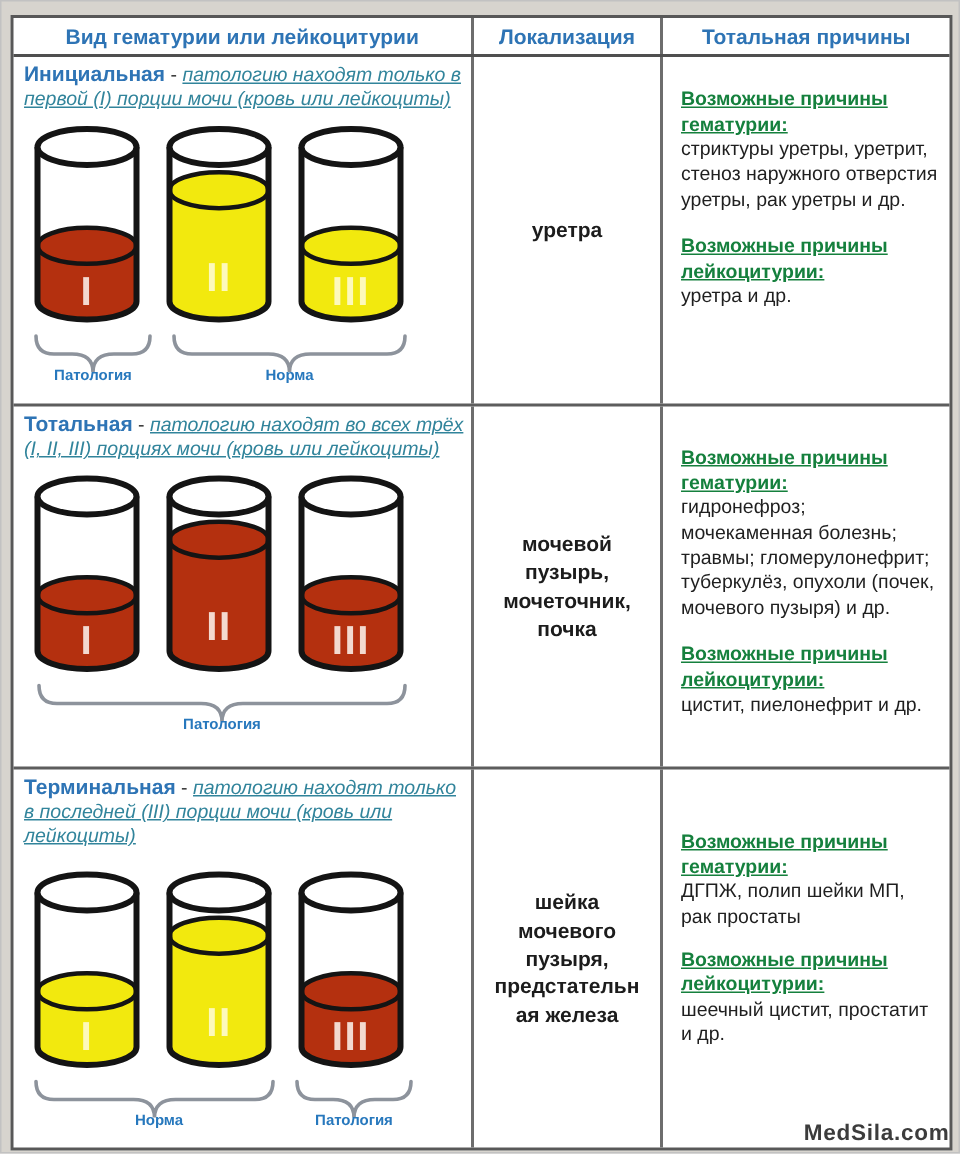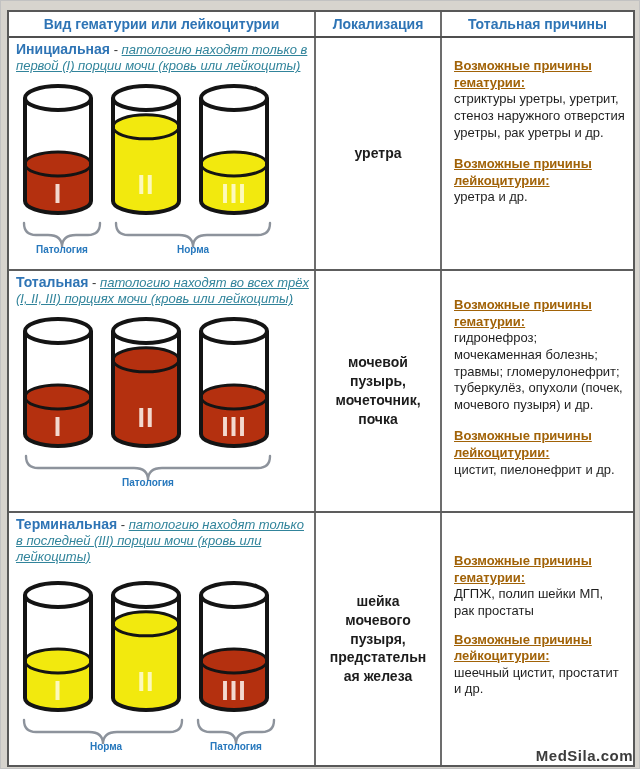--- a/index.html
+++ b/index.html
@@ -45,21 +45,21 @@
   }
   .cell-mid{
     display:flex;align-items:center;justify-content:center;text-align:center;
     font-weight:bold;font-size:14px;color:#1c1c1c;line-height:1.35;
     white-space:pre-line;padding:21px;
   }
   .cell-causes{padding:10px 8px 6px 12px;font-size:13px;color:#1f1f1f;line-height:1.28;}
   .pt1{padding-top:20px;}
   .pt2{padding-top:26px;}
   .pt3{padding-top:40px;}
-  .cause-heading{font-weight:bold;text-decoration:underline;color:#a16207;}
+  .cause-heading{font-weight:bold;text-decoration:underline;color:#15803d;}
   .cause-block + .cause-block{margin-top:15px;}
   .watermark{
     position:absolute;right:6px;bottom:4px;z-index:5;
     font-weight:bold;font-size:15px;color:#3c3c3c;letter-spacing:0.5px;
   }
 </style>
 </head>
 <body>
 
 <div class="page">

